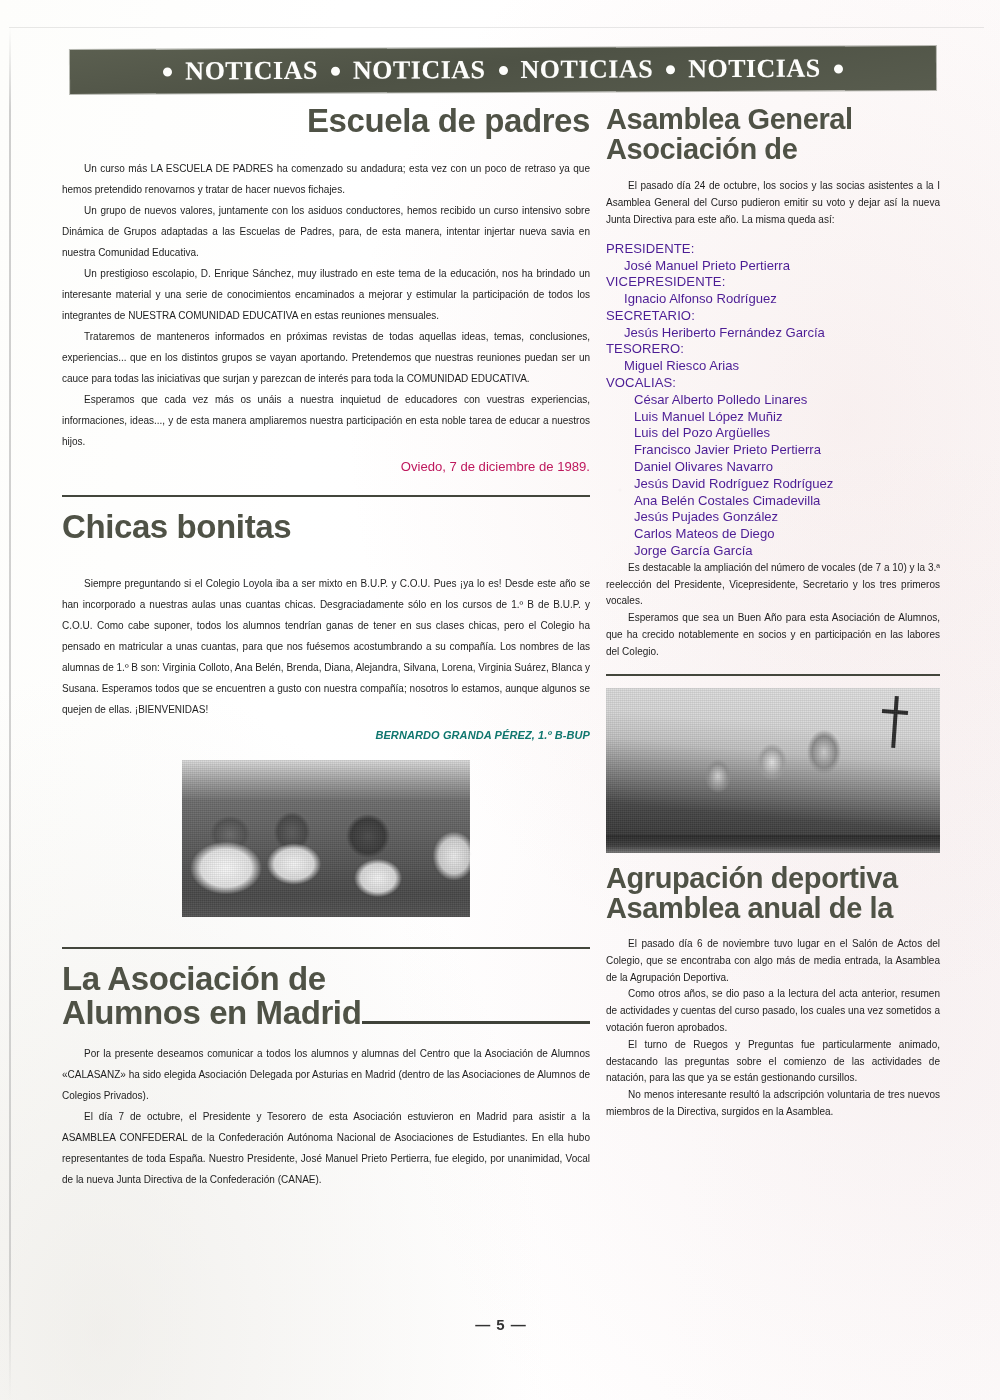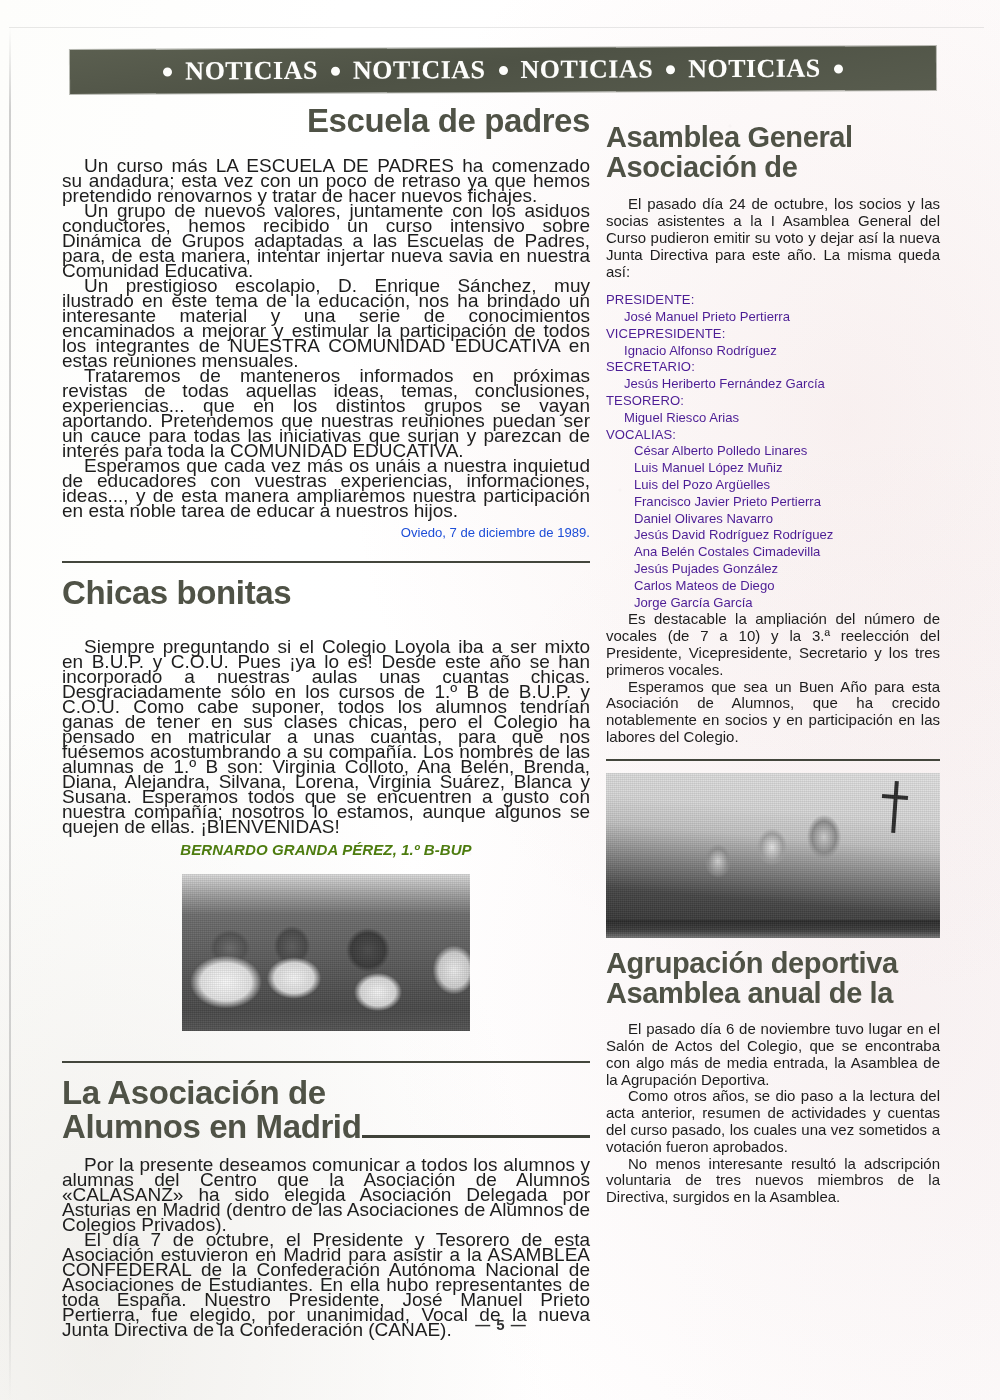--- a/index.html
+++ b/index.html
@@ -105,21 +105,20 @@
     position: absolute;
     left: 0px;
     top: 56px;
     width: 528px;
   }
   .col-right {
     position: absolute;
     left: 544px;
     top: 56px;
     width: 334px;
-    margin-top: 18px;
   }
 
   
   .headline {
     font-weight: 700;
     color: #4f5246;
     line-height: 1.04;
     letter-spacing: -0.4px;
     margin: 0;
     position: relative;
@@ -143,48 +142,48 @@
   .hl-rule {
     flex: 1;
     height: 3px;
     background: #3f4239;
     margin-bottom: 6px;
     margin-left: 1px;
   }
 
   
   .body-text {
-    font-size: 19px;
-    line-height: 15px;
+    font-size: 10px;
+    line-height: 21px;
     color: #1d1d1d;
     text-align: justify;
     margin: 0;
     -webkit-hyphens: none;
     hyphens: none;
   }
   .body-text p {
     margin: 0;
     text-indent: 22px;
   }
   .col-right .body-text {
-    font-size: 15px;
+    font-size: 10px;
     line-height: 16.8px;
   }
   .signoff {
     font-size: 13.1px;
     line-height: 17px;
-    color: #1d4ed8;
+    color: #be185d;
     text-align: right;
     margin: 6px 0 0 0;
   }
   .byline {
-    font-size: 15px;
+    font-size: 11px;
     line-height: 17px;
-    color: #4d7c0f;
-    text-align: center;
+    color: #0f766e;
+    text-align: right;
     font-style: italic;
     font-weight: 700;
     margin: 7px 0 0 0;
     letter-spacing: .1px;
   }
 
   
   .hrule {
     height: 2px;
     background: #43463c;
@@ -404,20 +403,21 @@
       </div>
 
       <div class="headline h-right" style="margin-top:10px;">
         <span class="hl-line">Agrupación deportiva</span>
         <span class="hl-line">Asamblea anual de la</span>
       </div>
 
       <div class="body-text" style="margin-top:13px;">
         <p>El pasado día 6 de noviembre tuvo lugar en el Salón de Actos del Colegio, que se encontraba con algo más de media entrada, la Asamblea de la Agrupación Deportiva.</p>
         <p>Como otros años, se dio paso a la lectura del acta anterior, resumen de actividades y cuentas del curso pasado, los cuales una vez sometidos a votación fueron aprobados.</p>
+        <p>El turno de Ruegos y Preguntas fue particularmente animado, destacando las preguntas sobre el comienzo de las actividades de natación, para las que ya se están gestionando cursillos.</p>
         <p>No menos interesante resultó la adscripción voluntaria de tres nuevos miembros de la Directiva, surgidos en la Asamblea.</p>
       </div>
     </div>
 
   </div>
 
   <div class="page-number">— 5 —</div>
 
 </div>
 

